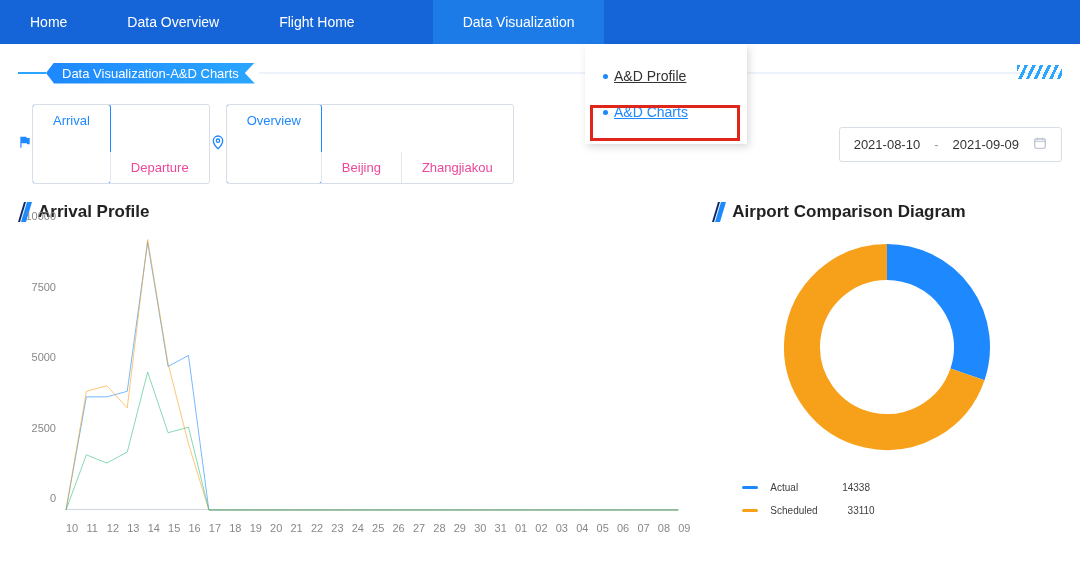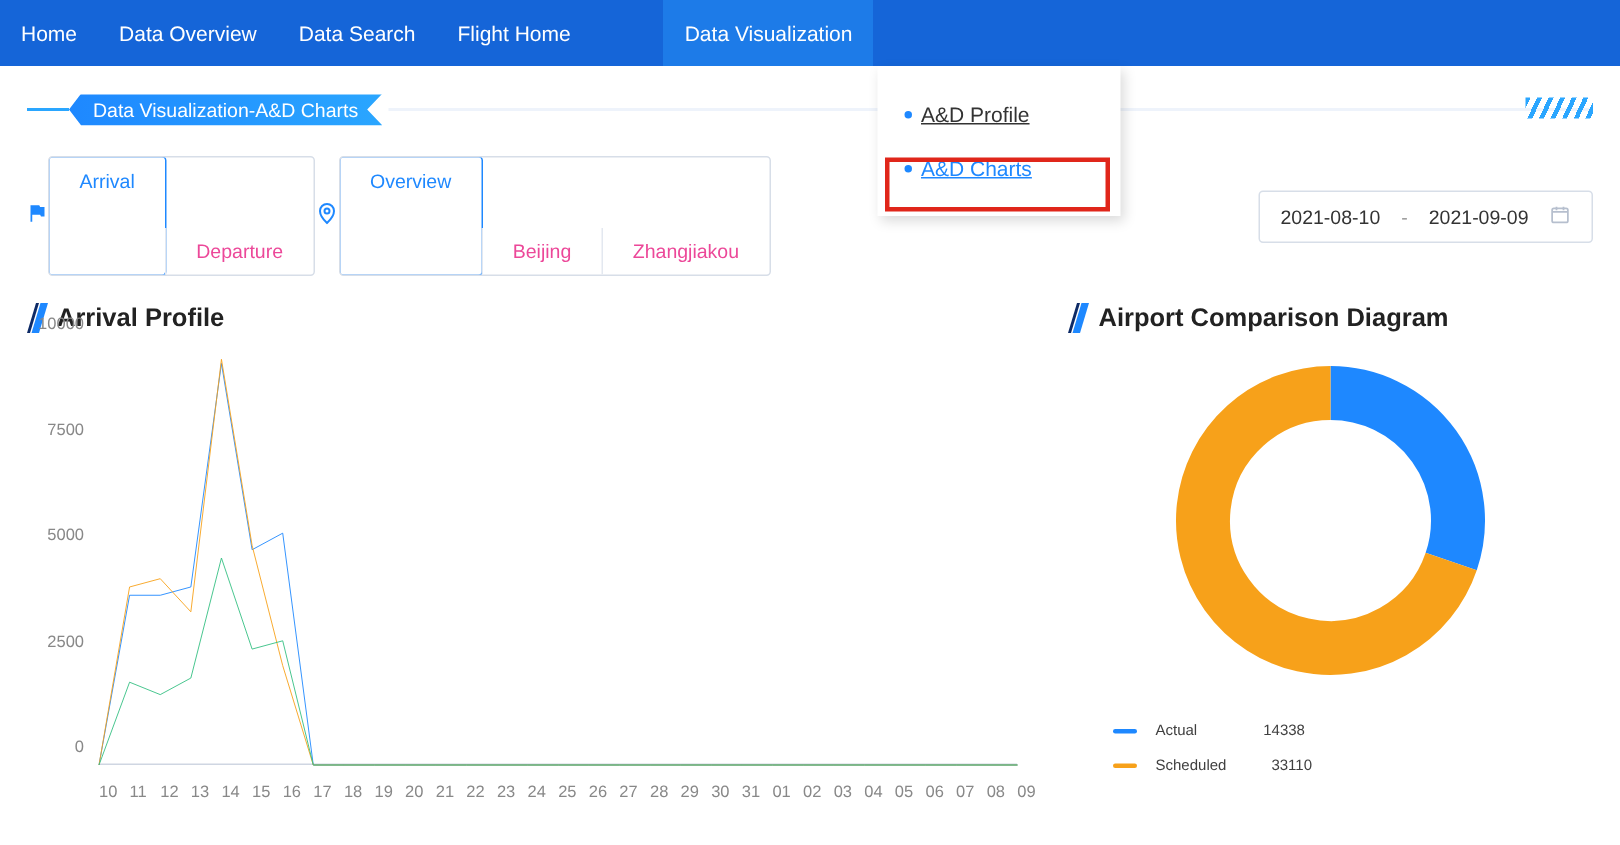--- a/index.html
+++ b/index.html
@@ -1,20 +1,20 @@
 <!DOCTYPE html>
 <html><head>
 <meta charset="utf-8">
 <style>
   * { box-sizing: border-box; margin: 0; padding: 0; font-family: -apple-system, "Segoe UI", Arial, sans-serif; }
   body { background: #fff; width: 1080px; height: 563px; overflow: hidden; position: relative; }
 
   
   .nav { background: #1565d8; height: 44px; display: flex; align-items: stretch; color: #fff; font-size: 14px; position: relative; z-index: 10; }
-  .nav-item { padding: 0 14px; display: flex; align-items: center; cursor: pointer; white-space: nowrap; }
+  .nav-item { padding: 0 30px; display: flex; align-items: center; cursor: pointer; white-space: nowrap; }
   .nav-item.active { background: #1d7be8; margin-left: 48px; }
 
   
   .dropdown { position: absolute; left: 585px; top: 44px; width: 162px; background: #fff; box-shadow: 2px 3px 8px rgba(0,0,0,.15); z-index: 30; padding: 14px 0; }
   .dropdown-item { padding: 10px 18px; font-size: 14px; color: #333; cursor: pointer; display: flex; align-items: center; gap: 6px; text-decoration: underline; }
   .dropdown-item.active { color: #1e88ff; }
   .dropdown-item .dot { width: 5px; height: 5px; background: #1e88ff; border-radius: 50%; }
   
   .red-box { position: absolute; left: 590px; top: 105px; width: 150px; height: 36px; border: 3px solid #e0261a; z-index: 40; pointer-events: none; }
 
@@ -65,21 +65,20 @@
   .legend { margin: 24px 0 4px 30px; font-size: 10px; color: #404040; }
   .legend-row { display: flex; align-items: center; gap: 12px; padding: 6px 0; }
   .legend-dash { width: 16px; height: 3px; border-radius: 2px; }
 </style>
 </head>
 <body>
 
 <div class="nav">
   <div class="nav-item">Home</div>
   <div class="nav-item">Data Overview</div>
-  <div class="nav-item">Data Search</div>
   <div class="nav-item">Flight Home</div>
   <div class="nav-item active">Data Visualization</div>
 </div>
 
 <div class="dropdown">
   <div class="dropdown-item">
     <span class="dot"></span>
     <span>A&amp;D Profile</span>
   </div>
   <div class="dropdown-item active">

